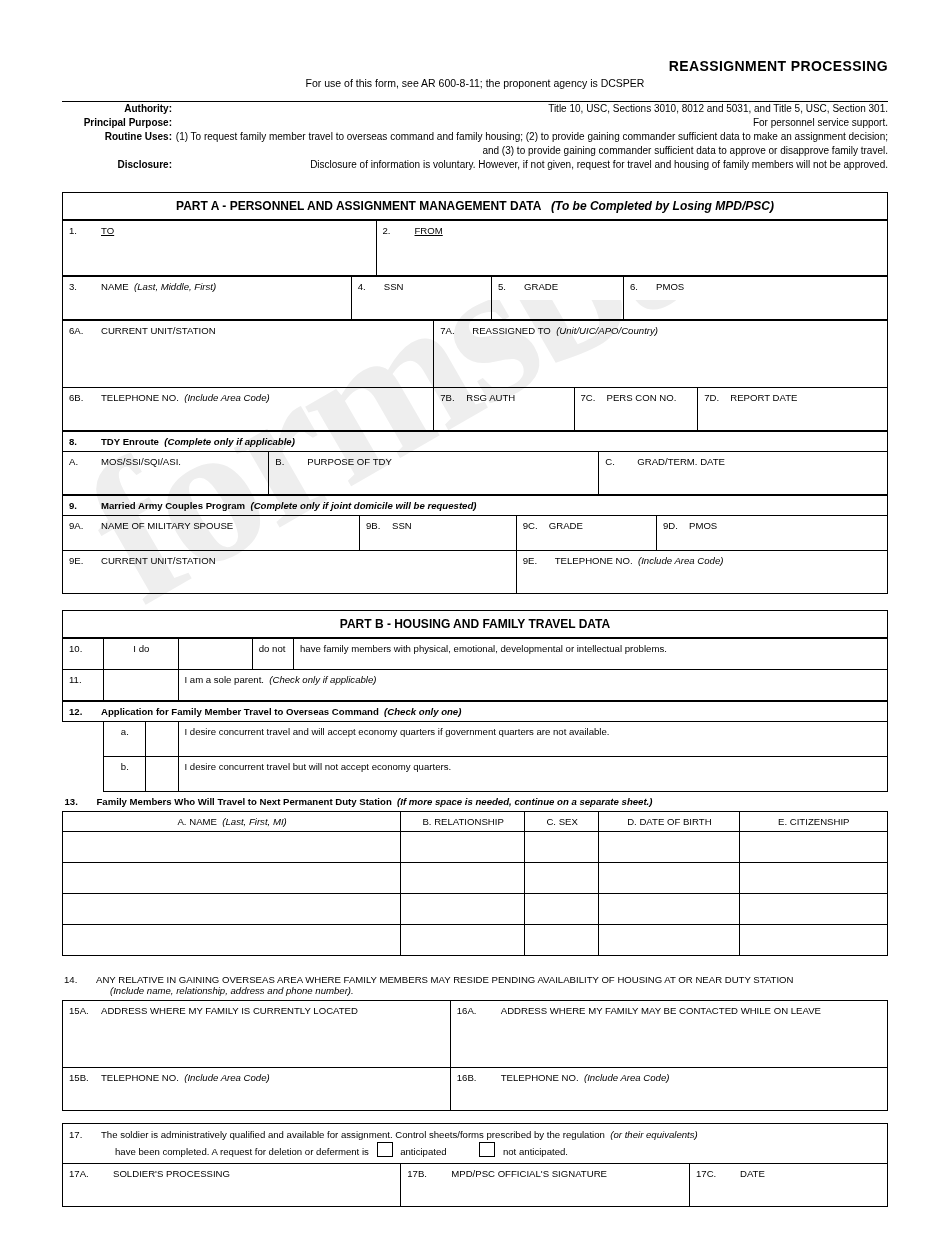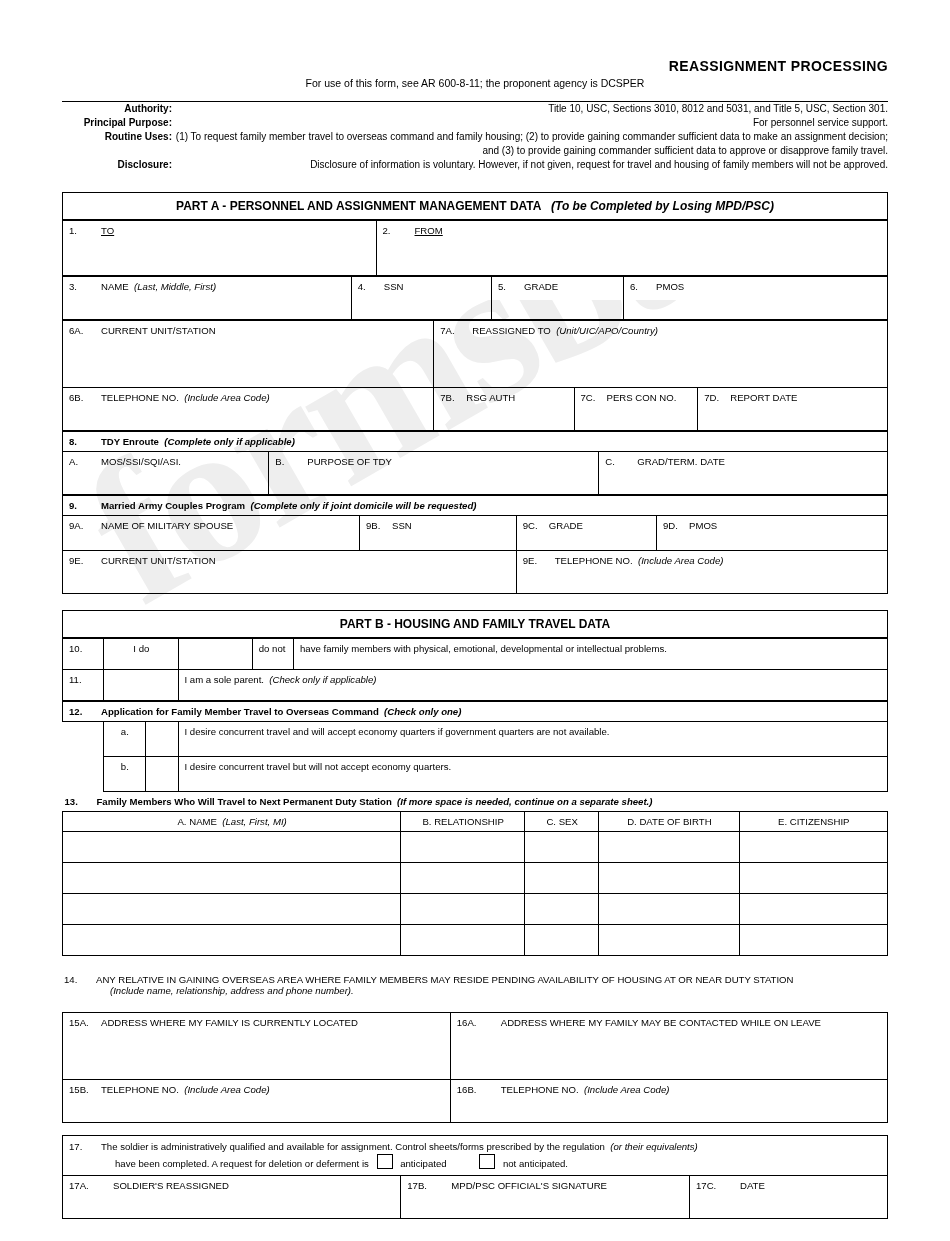--- a/index.html
+++ b/index.html
@@ -480,21 +480,21 @@
       <tbody>
           <tr>
         <td class="nb" style="border:none;padding-left:2px">
           <span class="cellnum">14.</span><span>ANY RELATIVE IN GAINING OVERSEAS AREA WHERE FAMILY MEMBERS MAY RESIDE PENDING AVAILABILITY OF HOUSING AT OR NEAR DUTY STATION</span>
           <div style="padding-left:46px" class="ital">(Include name, relationship, address and phone number).</div>
         </td>
       </tr>
     </tbody>
       </table>
 
-    <table class="form" style="margin-top:12px">
+    <table class="form" style="margin-top:0">
       <colgroup>
           <col style="width:47%">
           <col style="width:53%">
         </colgroup>
       <tbody>
           <tr>
         <td class="h58">
           <span class="cellnum">15A.</span><span>ADDRESS WHERE MY FAMILY IS CURRENTLY LOCATED</span>
         </td>
         <td class="h58">
@@ -529,21 +529,21 @@
             <span>have been completed.  A request for deletion or deferment is</span>
             <span class="chk"></span>
             <span>anticipated</span>
             <span class="chk" style="margin-left:30px"></span>
             <span>not anticipated.</span>
           </div>
         </td>
       </tr>
       <tr>
         <td class="h34">
-          <span class="cellnum" style="min-width:44px">17A.</span><span>SOLDIER'S REASSIGNED</span>
+          <span class="cellnum" style="min-width:44px">17A.</span><span>SOLDIER'S PROCESSING</span>
         </td>
         <td class="h34">
           <span class="cellnum" style="min-width:44px">17B.</span><span>MPD/PSC OFFICIAL'S SIGNATURE</span>
         </td>
         <td class="h34">
           <span class="cellnum" style="min-width:44px">17C.</span><span>DATE</span>
         </td>
       </tr>
     </tbody>
       </table>

